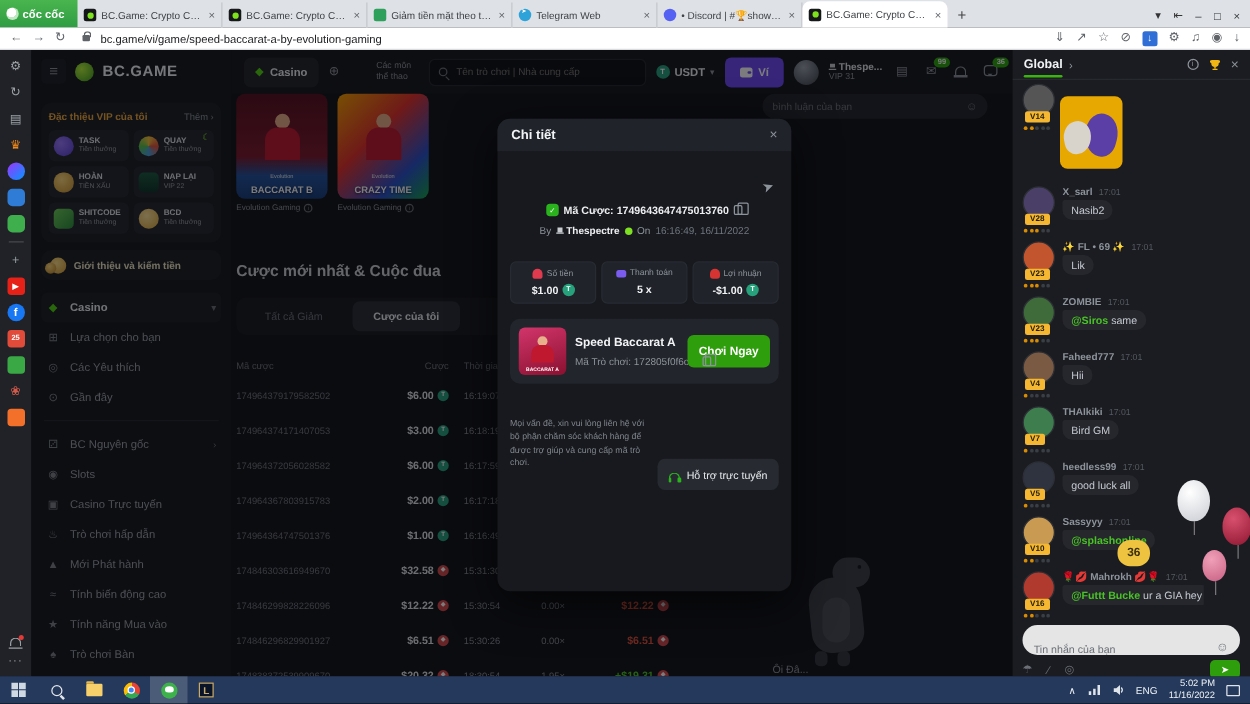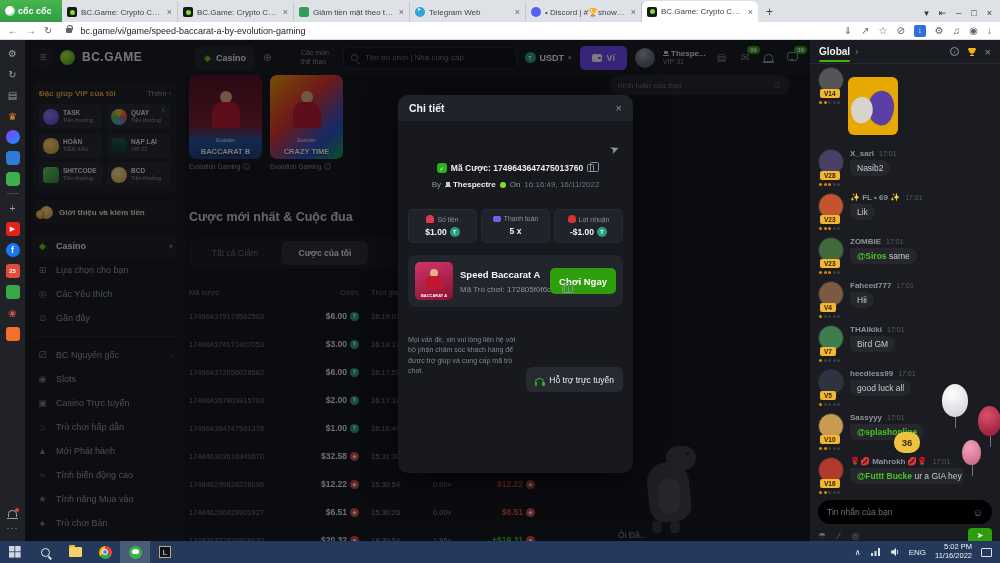--- a/index.html
+++ b/index.html
@@ -262,21 +262,21 @@
   .cimg-msg{position:relative;height:82px;}
   .cimg{position:absolute;left:38px;top:13px;width:50px;height:58px;border-radius:6px;background:#e7a801;overflow:hidden;}
   .blob-purple{position:absolute;right:4px;top:14px;width:26px;height:34px;background:#5b3fa6;border-radius:45% 55% 40% 60%;transform:rotate(14deg);}
   .blob-white{position:absolute;left:3px;top:20px;width:22px;height:26px;background:#d8d4cc;border-radius:55% 45% 60% 40%;transform:rotate(-12deg);}
   .counter-badge{position:absolute;left:84px;top:392px;width:26px;height:21px;background:#edc340;border-radius:10px;color:#3a2f09;font-size:9.5px;font-weight:bold;display:flex;align-items:center;justify-content:center;z-index:6;}
   .balloon{position:absolute;border-radius:50% 50% 48% 48%;z-index:5;}
   .balloon::after{content:'';position:absolute;left:50%;bottom:-11px;width:1px;height:11px;background:rgba(255,255,255,.4);}
   .balloon.b1{left:132px;top:344px;width:26px;height:33px;background:radial-gradient(circle at 38% 30%,#ffffff,#c9ccd2);}
   .balloon.b2{left:168px;top:366px;width:23px;height:30px;background:radial-gradient(circle at 38% 30%,#d8506e,#8e1630);}
   .balloon.b3{left:152px;top:400px;width:19px;height:25px;background:radial-gradient(circle at 38% 30%,#f0a0b8,#c86083);}
-  .cinput{position:absolute;left:8px;top:460px;width:174px;height:24px;background:#000000;border-radius:12px;display:flex;align-items:center;padding:0 9px;color:#6b7077;font-size:8.5px;}
+  .cinput{position:absolute;left:8px;top:460px;width:174px;height:24px;background:#e5e5e5;border-radius:12px;display:flex;align-items:flex-end;padding:0 9px;color:#6b7077;font-size:8.5px;}
   .cinput .smile{margin-left:auto;font-size:10px;}
   .ctools{position:absolute;left:8px;top:488px;width:174px;display:flex;align-items:center;gap:12px;color:#6b7077;font-size:9px;}
   .send-btn{margin-left:auto;width:24px;height:15px;background:#2f9e0d;border-radius:4px;color:#fff;font-size:8px;display:flex;align-items:center;justify-content:center;}
 </style>
 </head>
 <body>
 
 <div class="screen">
 
   <div class="tabbar">
@@ -405,21 +405,21 @@
   <div class="page">
 
     <div class="bcside">
       <div class="logo-row">
         <span class="burger">≡</span>
         <span class="bclogo"></span>
         <span class="bcname">BC.GAME</span>
       </div>
       <div class="vip-panel">
         <div class="vip-head">
-          <span class="vip-title">Đặc giúp VIP của tôi</span>
+          <span class="vip-title">Đặc thiệu VIP của tôi</span>
           <span class="vip-more">Thêm ›</span>
         </div>
         <div class="promo-grid">
 
             <div class="promo">
               <span class="pic" data-ic="task"></span>
               <span>
                 <span class="pt" style="display:block">TASK</span>
                 <span class="ps" style="display:block">Tiền thưởng</span>
               </span>

